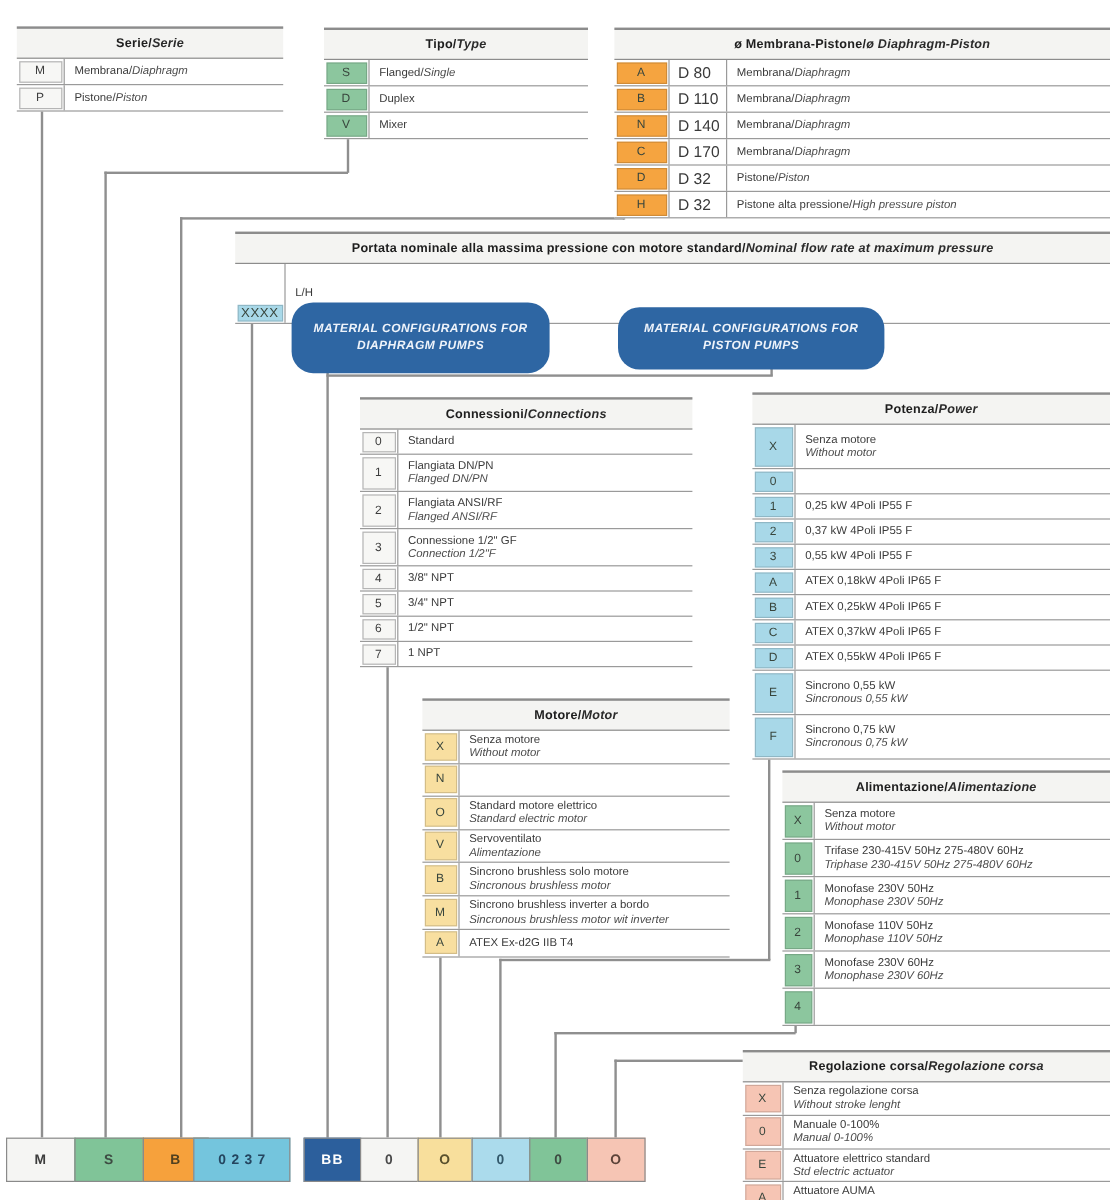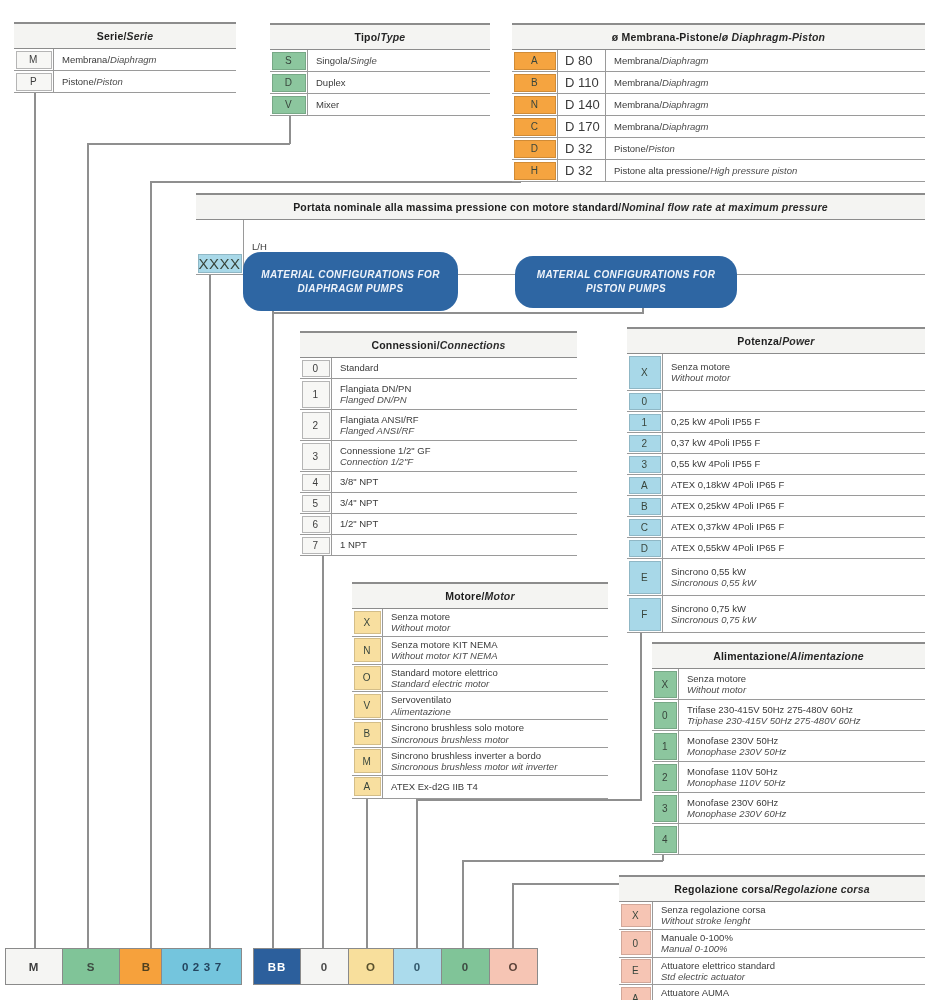--- a/index.html
+++ b/index.html
@@ -21,21 +21,21 @@
   .t-key.plain{border:1px solid #b5b5b5;color:#3d3d3d;}
   .t-size{flex:0 0 48px;border-right:1px solid #9a9a9a;display:flex;align-items:center;
           padding-left:7px;font-size:13px;box-sizing:border-box;}
   .t-desc{flex:1;display:flex;flex-direction:column;justify-content:center;
           padding:2px 4px 2px 8px;font-size:9.5px;line-height:1.2;box-sizing:border-box;}
   .t-desc .en, .t-desc i{font-style:italic;color:#4d4d4d;}
   
   #tbl-serie{left:14px;top:22px;width:222px;}   #tbl-serie .t-keywrap{flex-basis:40px;}   #tbl-serie .t-row{min-height:22px;}
   #tbl-tipo{left:270px;top:23px;width:220px;}   #tbl-tipo .t-row{min-height:22px;}
   #tbl-membrana{left:512px;top:23px;width:413px;} #tbl-membrana .t-keywrap{flex-basis:46px;} #tbl-membrana .t-row{min-height:22px;}
-  #tbl-portata{left:196px;top:193px;width:729px;} #tbl-portata .t-keywrap{flex-basis:42px;} #tbl-portata .t-row{min-height:26px;} #tbl-portata .t-key{font-size:15px;margin-top:32px;}
+  #tbl-portata{left:196px;top:193px;width:729px;} #tbl-portata .t-keywrap{flex-basis:42px;} #tbl-portata .t-row{min-height:26px;} #tbl-portata .t-key{font-size:11px;margin-top:32px;}
   #tbl-connessioni{left:300px;top:331px;width:277px;} #tbl-connessioni .t-keywrap{flex-basis:32px;}
   #tbl-connessioni .t-row.two{min-height:31px;}
   #tbl-potenza{left:627px;top:327px;width:298px;} #tbl-potenza .t-keywrap{flex-basis:36px;}
   #tbl-potenza .t-row{min-height:21px;} #tbl-potenza .t-row.two{min-height:37px;}
   #tbl-motore{left:352px;top:582px;width:256px;} #tbl-motore .t-keywrap{flex-basis:31px;}
   #tbl-motore .t-row{min-height:23px;} #tbl-motore .t-row.two{min-height:27px;}
   #tbl-alimentazione{left:652px;top:642px;width:273px;} #tbl-alimentazione .t-keywrap{flex-basis:27px;}
   #tbl-alimentazione .t-row{min-height:31px;}
   #tbl-regolazione{left:619px;top:875px;width:306px;} #tbl-regolazione .t-keywrap{flex-basis:34px;}
   #tbl-regolazione .t-row{min-height:24px;}
@@ -116,21 +116,21 @@
       <div class="t-head">
         <span class="hb">Tipo</span>
         <span class="hb">/</span>
         <span class="hi">Type</span>
       </div>
       <div class="t-row">
         <div class="t-keywrap">
           <div class="t-key" style="background: rgb(140, 198, 158);">S</div>
         </div>
         <div class="t-desc">
-          <div><span>Singola</span><span>/</span><i class="en">Single</i></div>
+          <div><span>Flanged</span><span>/</span><i class="en">Single</i></div>
         </div>
       </div>
       <div class="t-row">
         <div class="t-keywrap">
           <div class="t-key" style="background: rgb(140, 198, 158);">D</div>
         </div>
         <div class="t-desc">
           <div>Duplex</div>
         </div>
       </div>
@@ -399,24 +399,20 @@
           <div class="t-key" style="background: rgb(248, 223, 160);">X</div>
         </div>
         <div class="t-desc">
           <div>Senza motore</div>
           <div class="en">Without motor</div>
         </div>
       </div>
       <div class="t-row two">
         <div class="t-keywrap">
           <div class="t-key" style="background: rgb(248, 223, 160);">N</div>
-        </div>
-        <div class="t-desc">
-          <div>Senza motore KIT NEMA</div>
-          <div class="en">Without motor KIT NEMA</div>
         </div>
       </div>
       <div class="t-row two">
         <div class="t-keywrap">
           <div class="t-key" style="background: rgb(248, 223, 160);">O</div>
         </div>
         <div class="t-desc">
           <div>Standard motore elettrico</div>
           <div class="en">Standard electric motor</div>
         </div>

